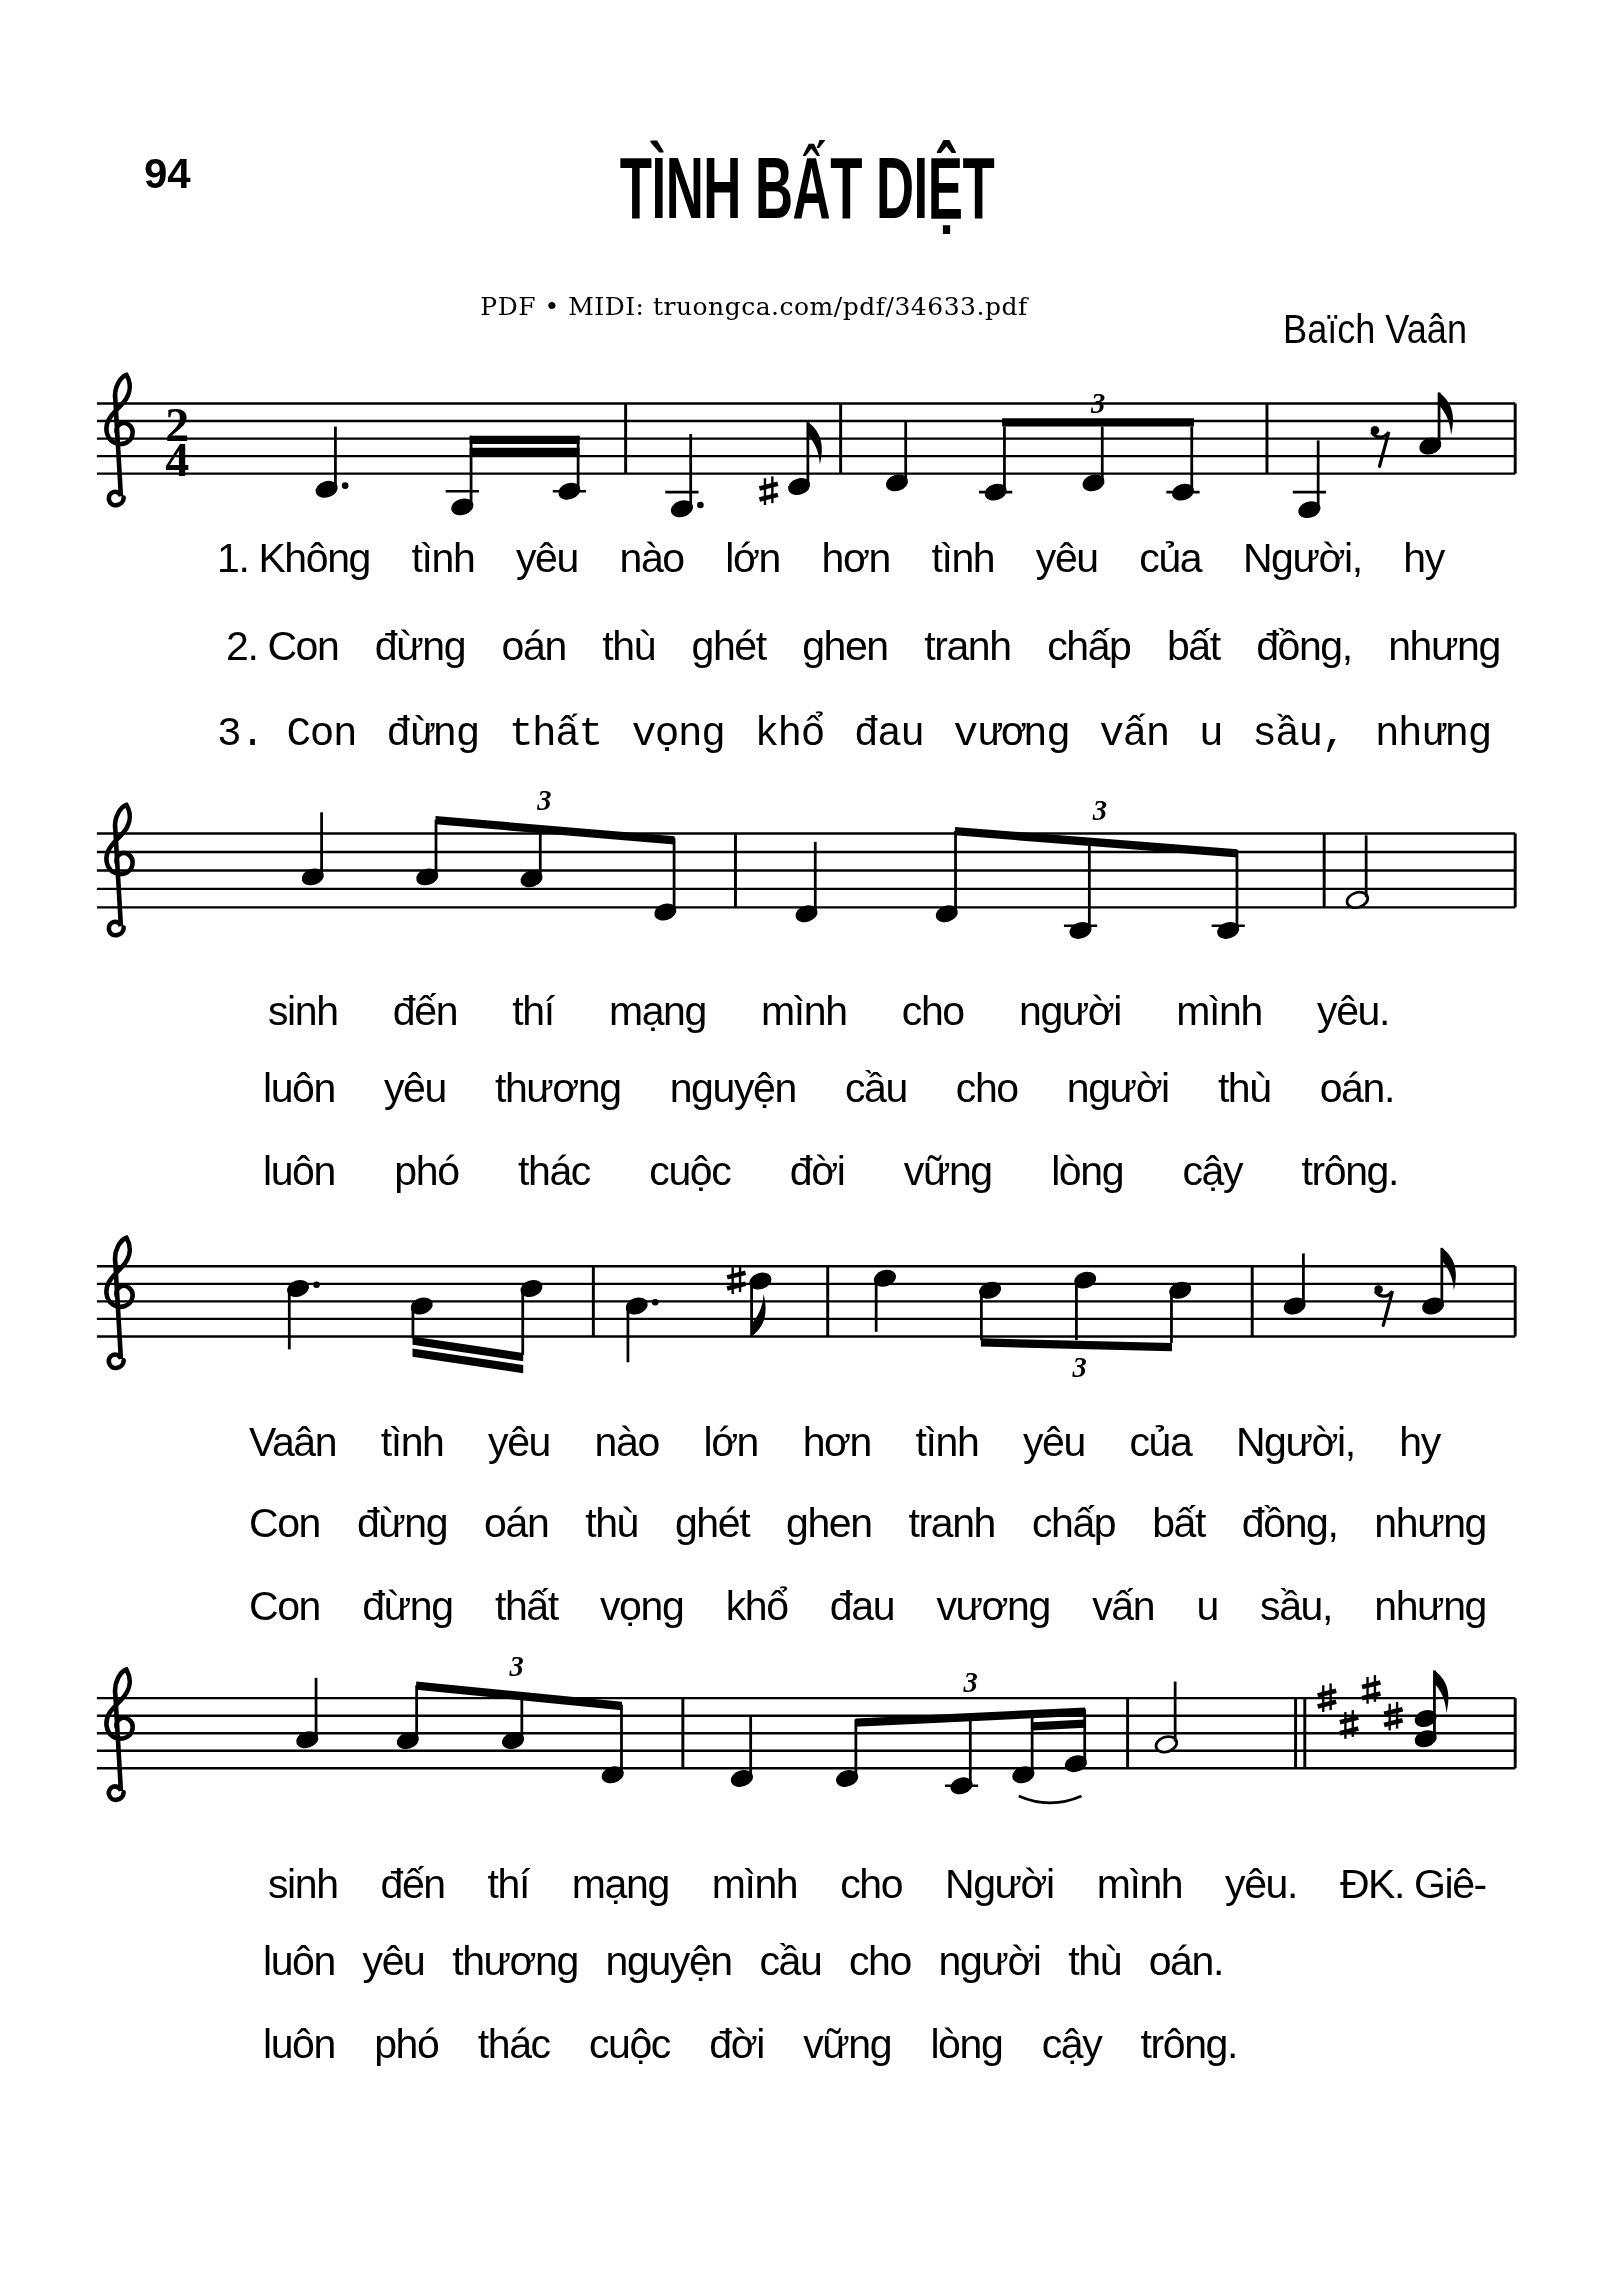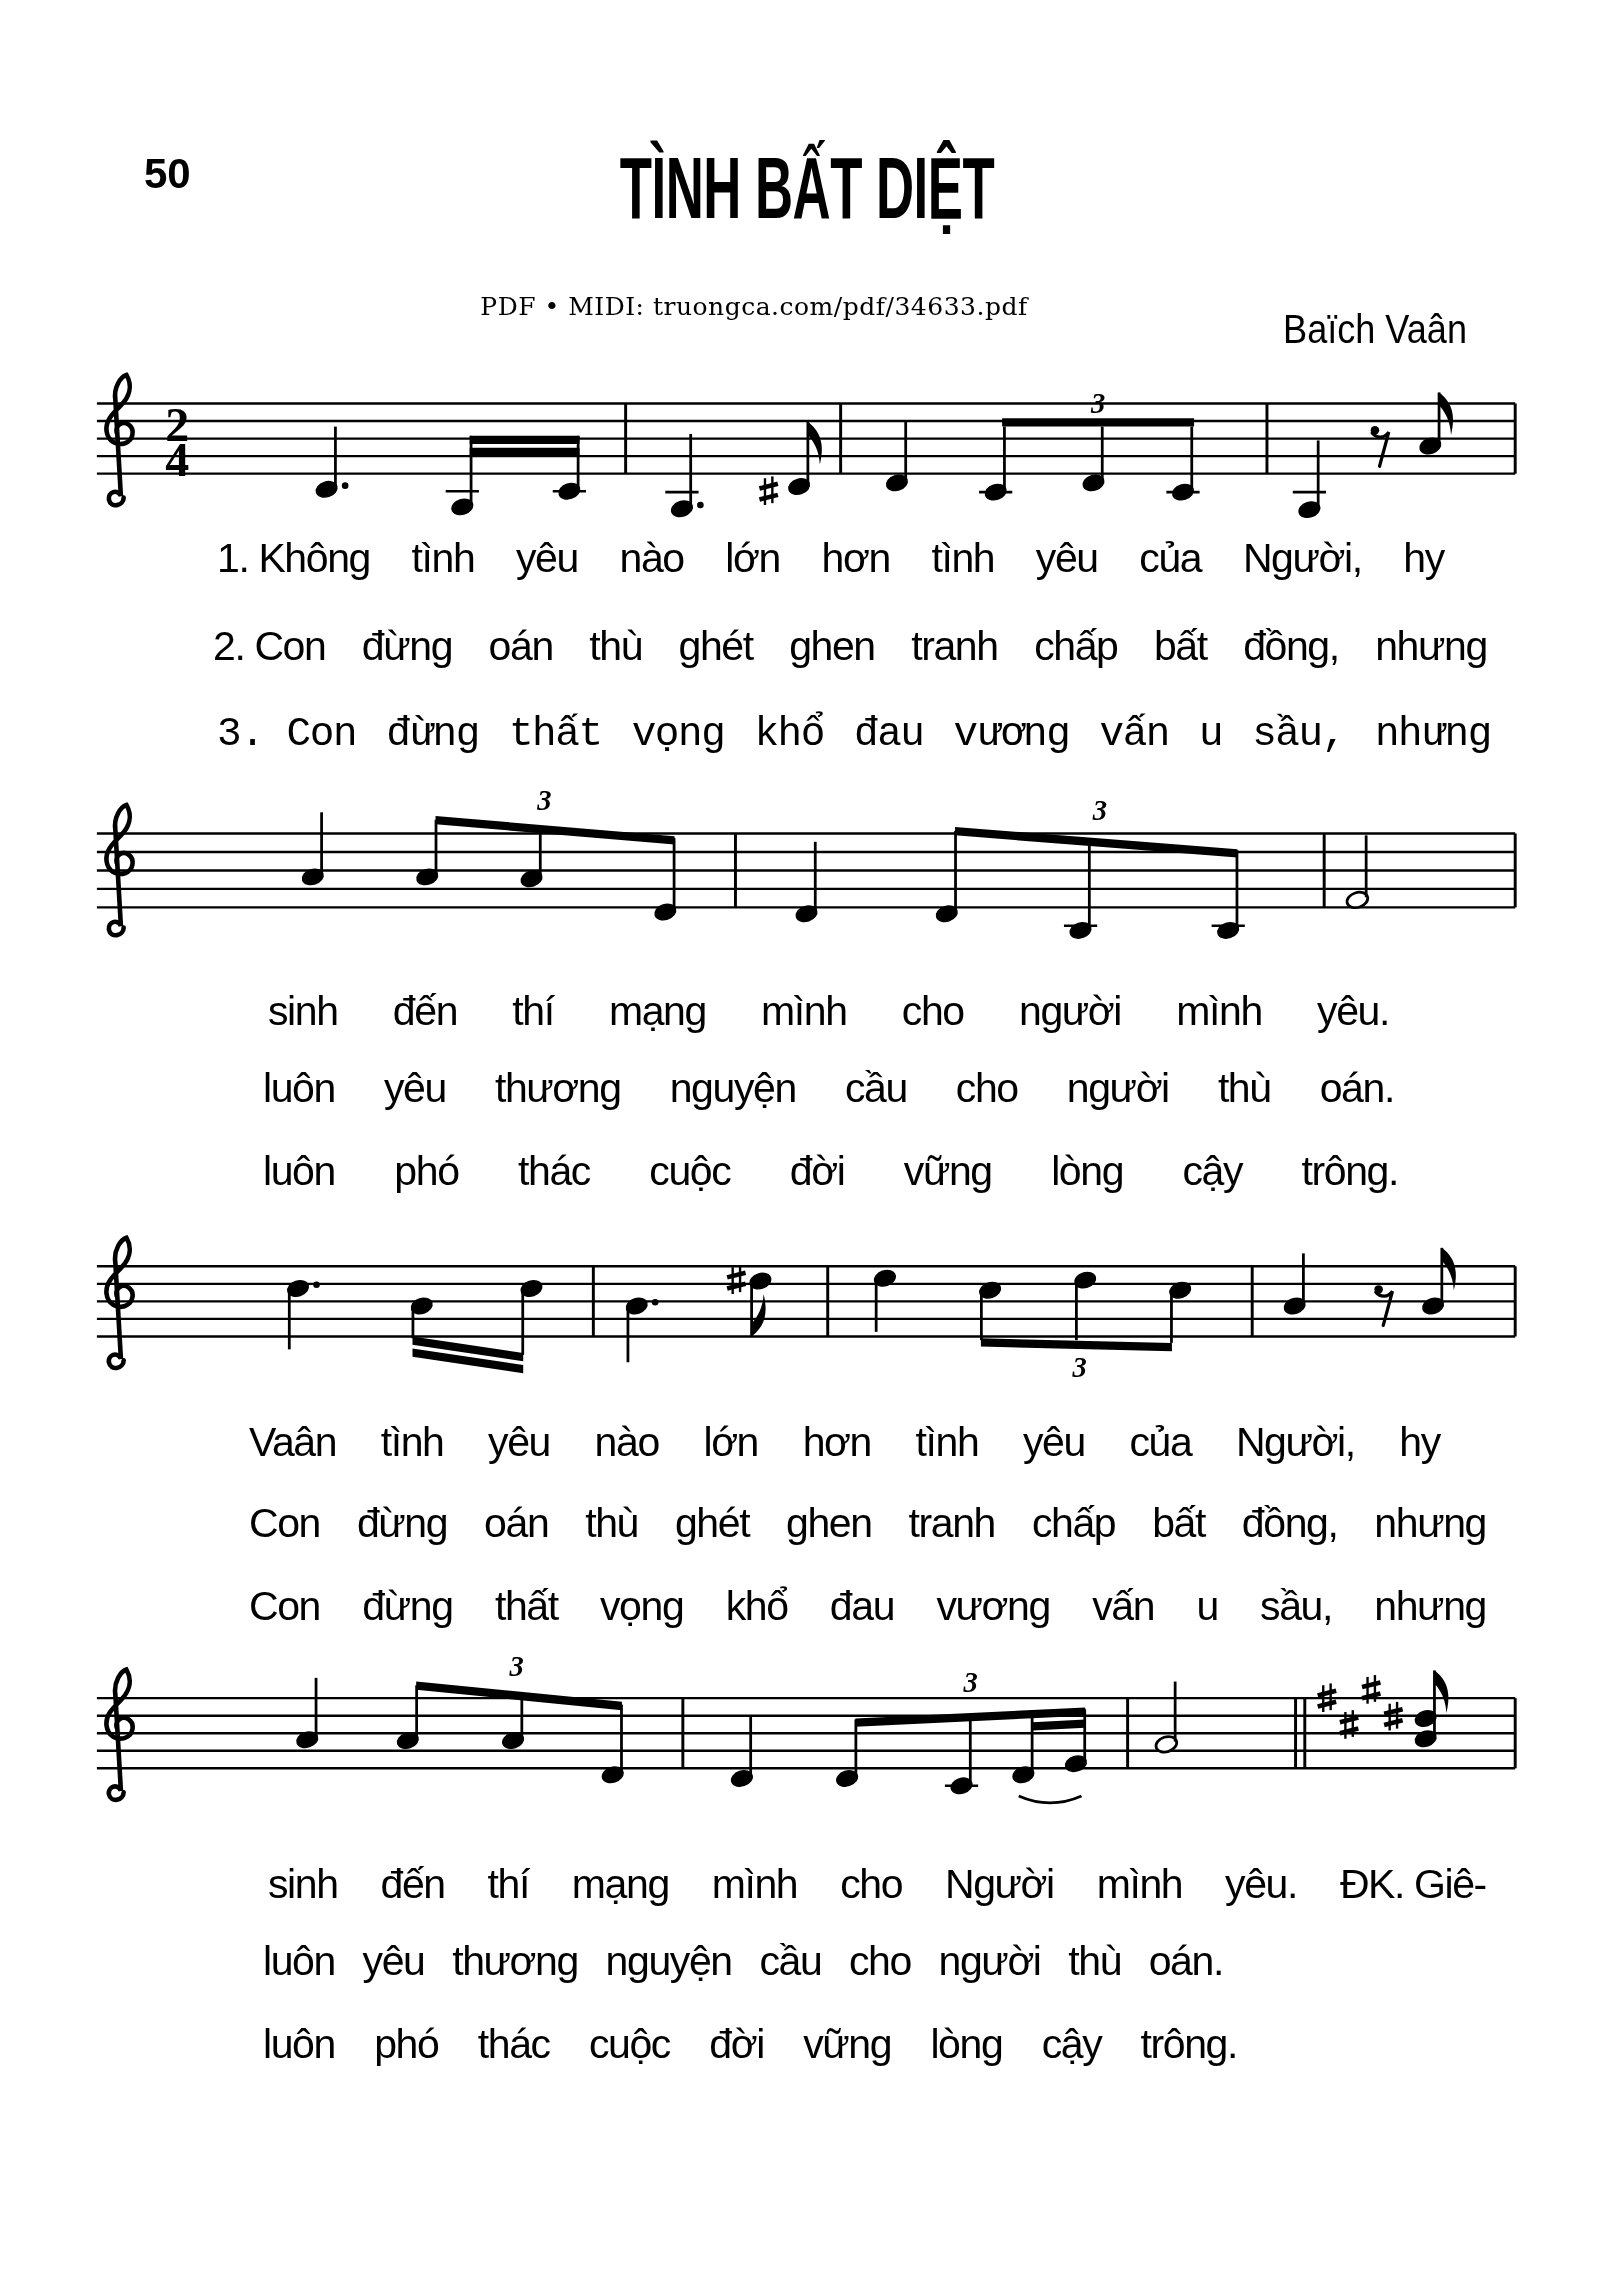--- a/index.html
+++ b/index.html
@@ -27,21 +27,21 @@
   .lyric-line{
     position:absolute;display:flex;justify-content:space-between;
     font-size:41px;letter-spacing:-1.4px;white-space:nowrap;line-height:1.15;
   }
   .lyric-line span{display:inline-block;}
   svg.notation{position:absolute;left:0;top:0;}
 </style>
 </head>
 <body>
 
-<div class="page-number">50</div>
+<div class="page-number">94</div>
 <div class="song-title">TÌNH BẤT DIỆT</div>
 <div class="subtitle">PDF • MIDI: truongca.com/pdf/34633.pdf</div>
 <div class="composer">Baïch Vaân</div>
 
 <svg class="notation" width="1613" height="2289" viewBox="0 0 1748 2480" aria-hidden="true">
     <g>
       <line x1="105" x2="1642" y1="437" y2="437" stroke="#000" stroke-width="2.6"></line>
       <line x1="105" x2="1642" y1="456" y2="456" stroke="#000" stroke-width="2.6"></line>
       <line x1="105" x2="1642" y1="475" y2="475" stroke="#000" stroke-width="2.6"></line>
       <line x1="105" x2="1642" y1="494" y2="494" stroke="#000" stroke-width="2.6"></line>
@@ -349,21 +349,21 @@
     <span>yêu</span>
     <span>nào</span>
     <span>lớn</span>
     <span>hơn</span>
     <span>tình</span>
     <span>yêu</span>
     <span>của</span>
     <span>Người,</span>
     <span>hy</span>
   </div>
-<div class="lyric-line" style="left:213px;top:623px;width:1274px;">
+<div class="lyric-line" style="left:226px;top:623px;width:1274px;">
     <span>2.&nbsp;Con</span>
     <span>đừng</span>
     <span>oán</span>
     <span>thù</span>
     <span>ghét</span>
     <span>ghen</span>
     <span>tranh</span>
     <span>chấp</span>
     <span>bất</span>
     <span>đồng,</span>

